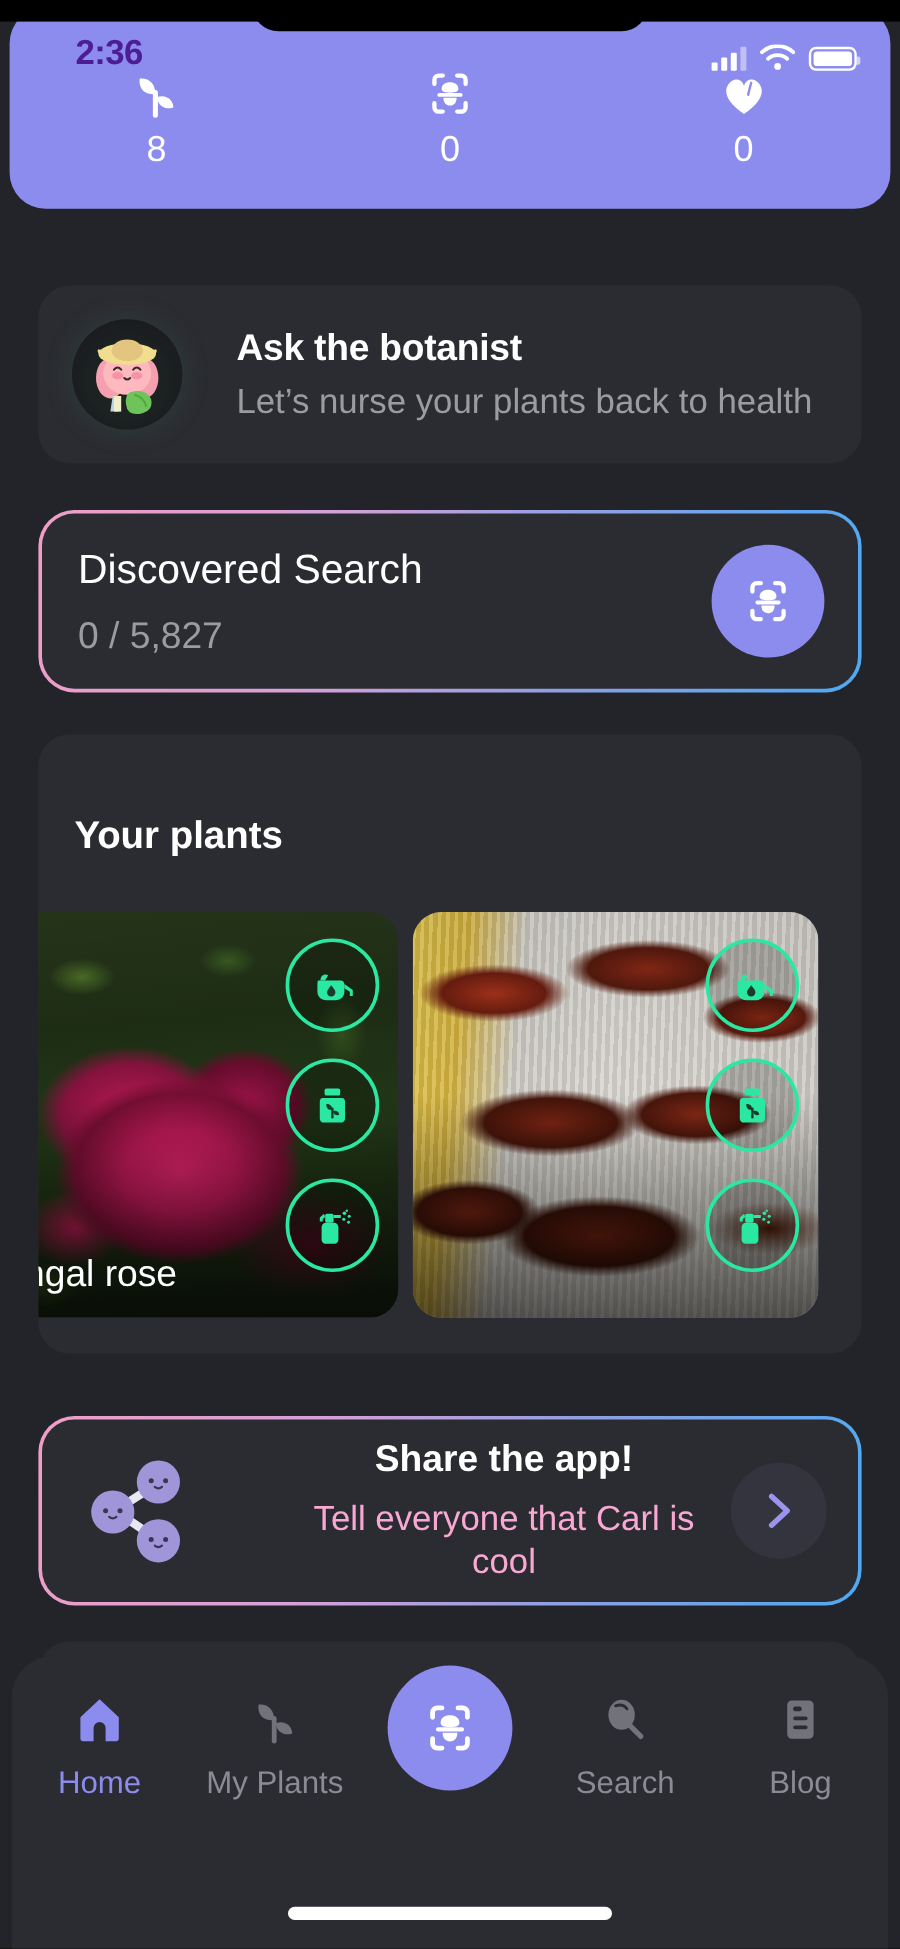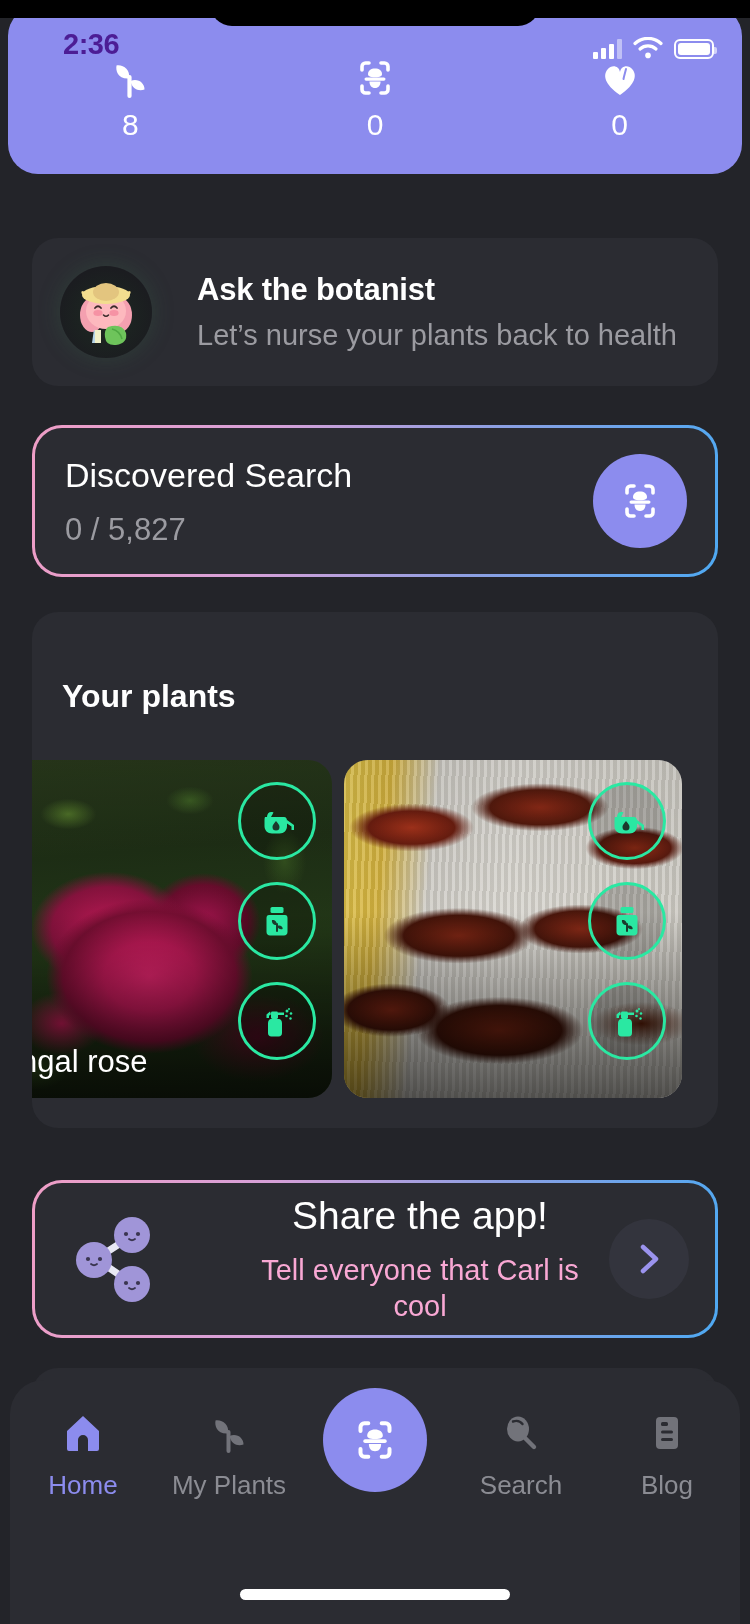--- a/index.html
+++ b/index.html
@@ -219,21 +219,21 @@
     background: rgba(0,0,0,0.18);
   }
 
   
   .share { left: 32px; top: 1000px; width: 686px; height: 158px; }
   .share-row {
     position: absolute; inset: 0; display: flex; align-items: center;
   }
   .share-ico { width: 160px; display: flex; align-items: center; justify-content: center; }
   .share-text { flex: 1; text-align: center; padding-right: 70px; }
-  .share-text h3 { color: #fff; font-size: 39px; font-weight: normal; }
+  .share-text h3 { color: #fff; font-size: 31px; font-weight: bold; }
   .share-text p {
     color: #f9a8d4; font-size: 29px; margin-top: 14px; line-height: 1.25;
     max-width: 330px; margin-left: auto; margin-right: auto;
   }
   .share-go {
     position: absolute; right: 26px; top: 50%; transform: translateY(-50%);
     width: 80px; height: 80px; border-radius: 50%;
     background: #33343d;
     display: flex; align-items: center; justify-content: center;
   }

